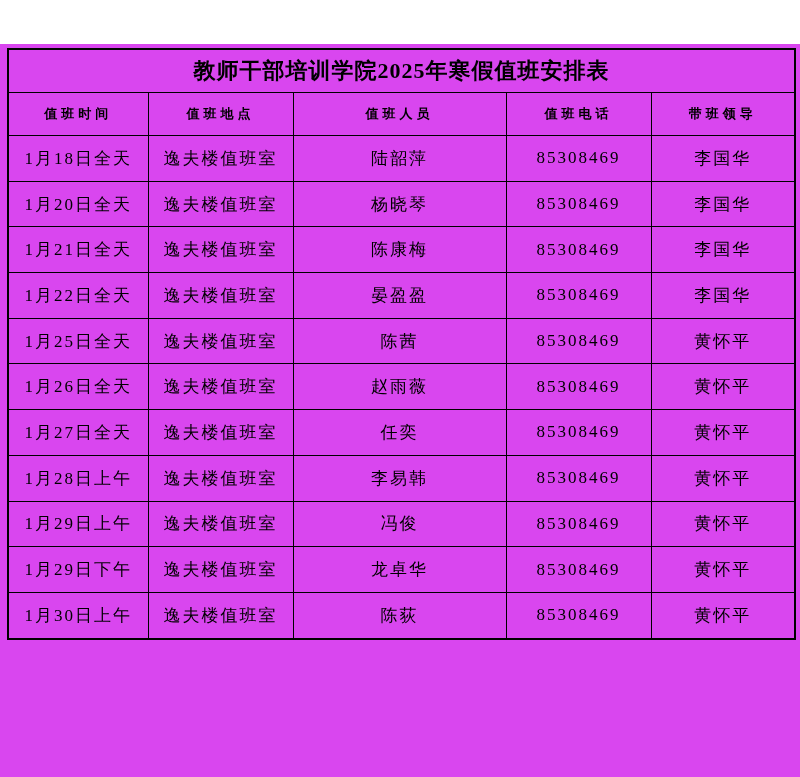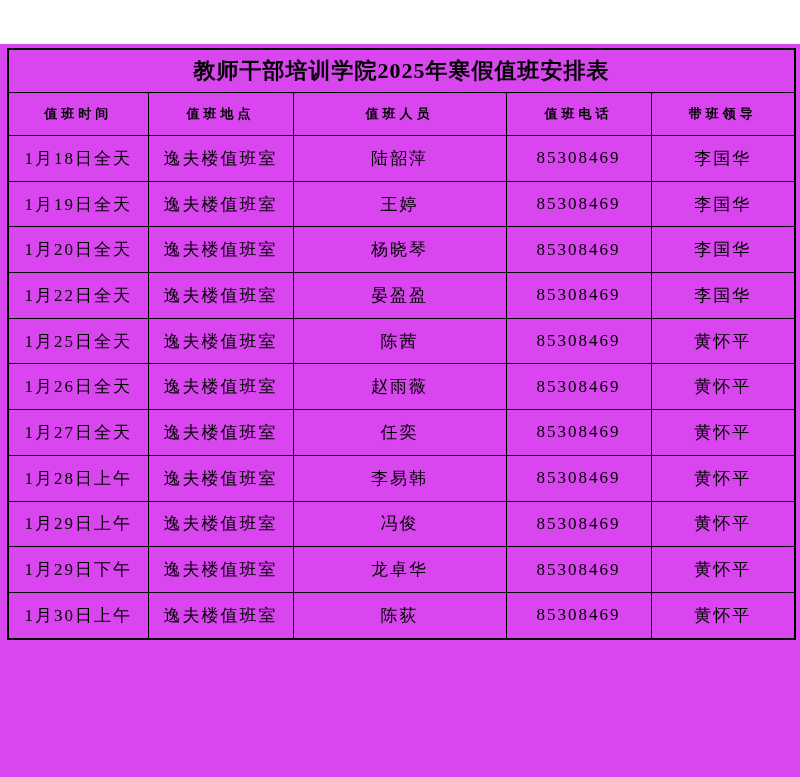--- a/index.html
+++ b/index.html
@@ -86,30 +86,30 @@
     </thead>
     <tbody>
         <tr>
           <td>1月18日全天</td>
           <td>逸夫楼值班室</td>
           <td>陆韶萍</td>
           <td>85308469</td>
           <td>李国华</td>
         </tr>
         <tr>
-          <td>1月19日全天</td>
+          <td>1月20日全天</td>
           <td>逸夫楼值班室</td>
-          <td>王婷</td>
+          <td>杨晓琴</td>
           <td>85308469</td>
           <td>李国华</td>
         </tr>
         <tr>
-          <td>1月20日全天</td>
+          <td>1月21日全天</td>
           <td>逸夫楼值班室</td>
-          <td>杨晓琴</td>
+          <td>陈康梅</td>
           <td>85308469</td>
           <td>李国华</td>
         </tr>
         <tr>
           <td>1月22日全天</td>
           <td>逸夫楼值班室</td>
           <td>晏盈盈</td>
           <td>85308469</td>
           <td>李国华</td>
         </tr>

